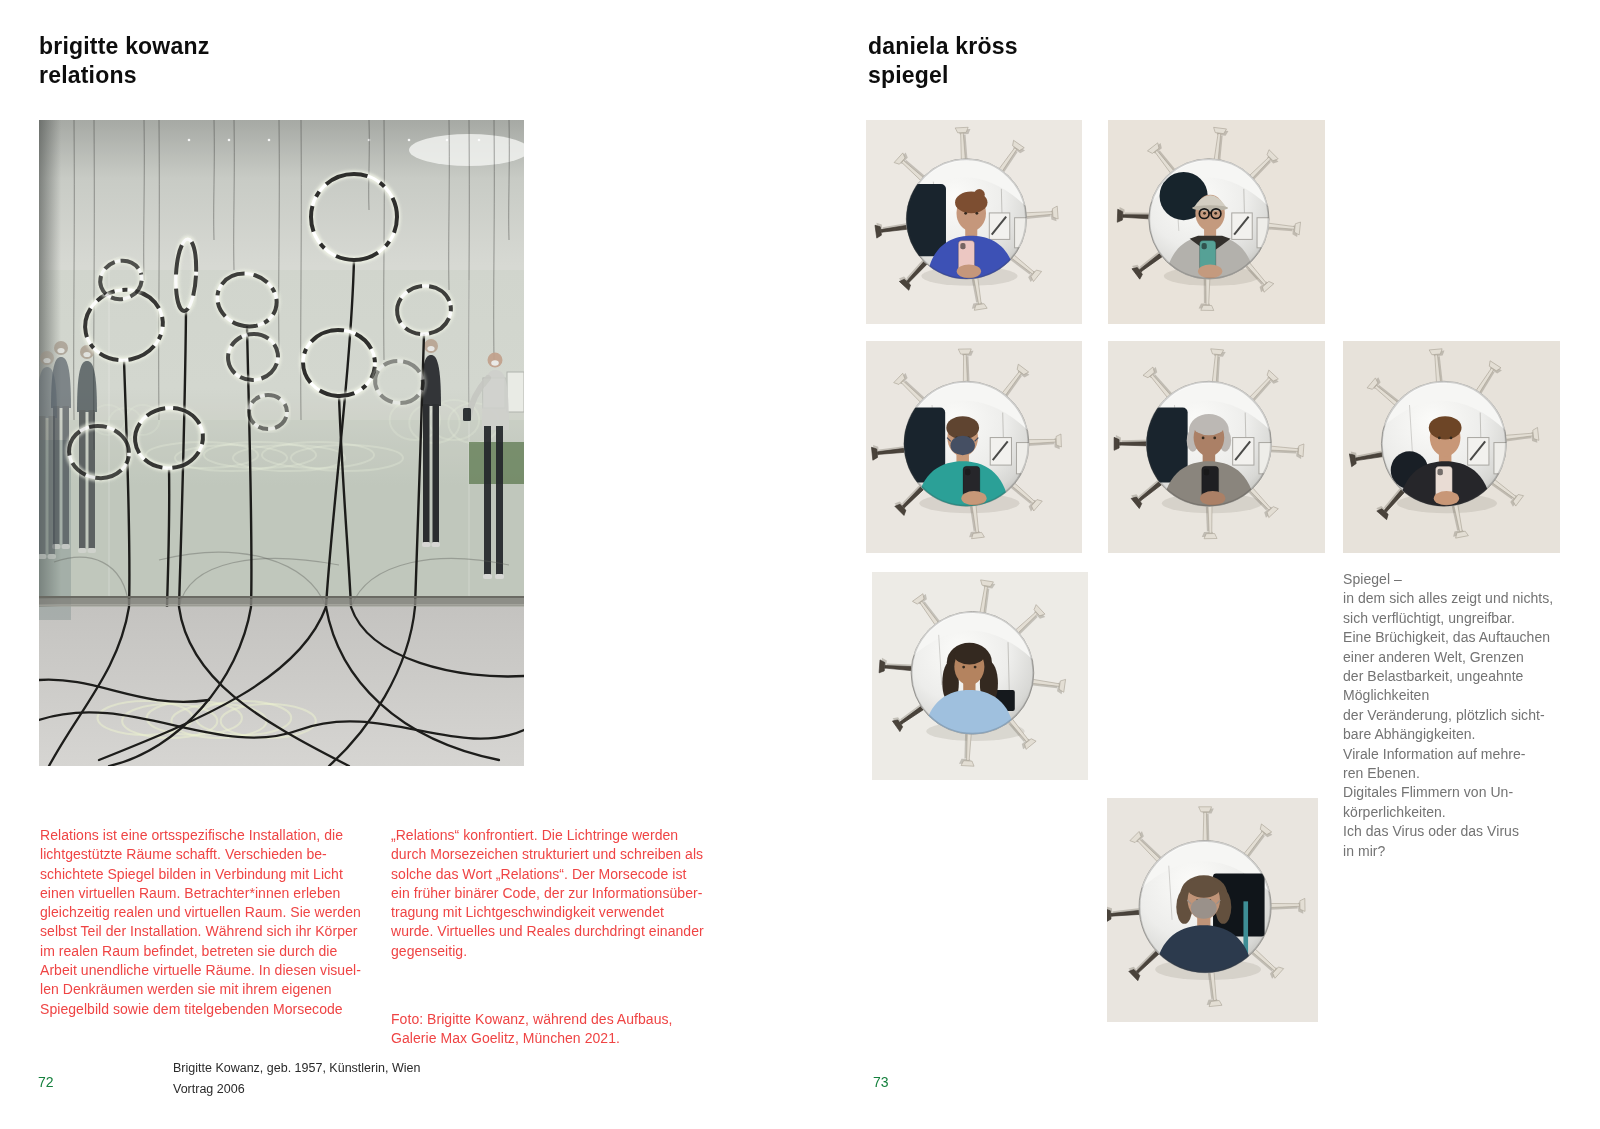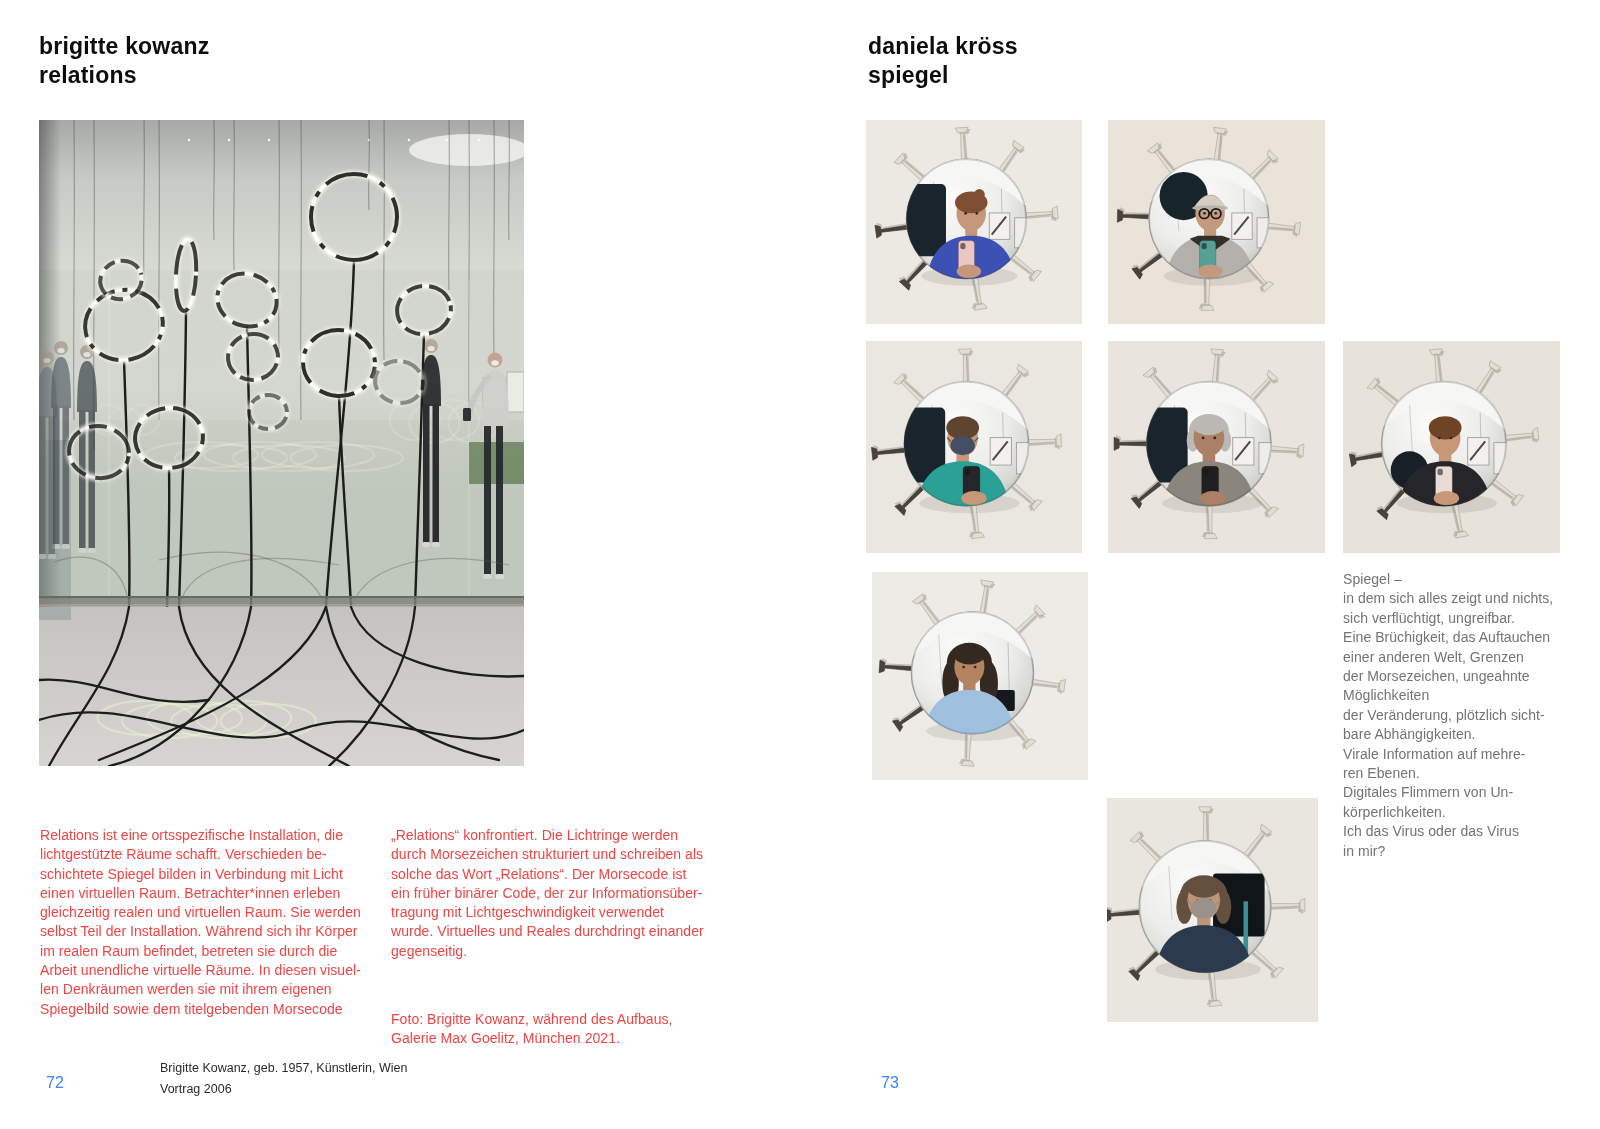--- a/index.html
+++ b/index.html
@@ -1,21 +1,21 @@
 <!DOCTYPE html>
 <html><head>
 <meta charset="utf-8">
 <style>
   html,body{margin:0;padding:0;background:#ffffff;}
   #spread{position:relative;width:1600px;height:1129px;background:#ffffff;overflow:hidden;
           font-family:"Liberation Sans",sans-serif;color:#141414;}
   .title{position:absolute;font-weight:bold;font-size:23px;line-height:29px;letter-spacing:.2px;color:#0d0d0d;}
   .bodytext{position:absolute;font-size:14px;line-height:19.3px;letter-spacing:.05px;color:#ef4444;white-space:nowrap;}
   .caption{position:absolute;font-size:14px;line-height:19.4px;letter-spacing:.05px;color:#737373;white-space:nowrap;}
-  .pagenum{position:absolute;font-size:16px;color:#3b82f6;margin-left:8px;}
+  .pagenum{position:absolute;font-size:14px;color:#15803d;}
   .credits{position:absolute;font-size:12.5px;line-height:21px;color:#2a2a2a;white-space:nowrap;}
   .photo{position:absolute;overflow:hidden;}
   .photo svg{display:block;}
 </style>
 </head>
 <body>
 
 <div id="spread">
 
   <div class="title" style="left:39px;top:32px;">
@@ -253,39 +253,39 @@
       <div>gegenseitig.</div>
     </div>
 
   <div class="bodytext" style="left:391px;top:986px;margin-top:24px;">
       <div>Foto: Brigitte Kowanz, während des Aufbaus,</div>
       <div>Galerie Max Goelitz, München 2021.</div>
     </div>
 
   <div class="pagenum" style="left:38px;top:1074px;">72</div>
 
-  <div class="credits" style="left:160px;top:1058px;">
+  <div class="credits" style="left:173px;top:1058px;">
       <div>Brigitte Kowanz, geb. 1957, Künstlerin, Wien</div>
       <div>Vortrag 2006</div>
     </div>
 
   <div class="title" style="left:868px;top:32px;">
     <div>daniela kröss</div>
     <div>spiegel</div>
   </div>
 
   <div id="mirror-grid"></div>
 
   <div class="caption" style="left:1343px;top:570px;">
       <div>Spiegel –</div>
       <div>in dem sich alles zeigt und nichts,</div>
       <div>sich verflüchtigt, ungreifbar.</div>
       <div>Eine Brüchigkeit, das Auftauchen</div>
       <div>einer anderen Welt, Grenzen</div>
-      <div>der Morsezeichen, ungeahnte</div>
+      <div>der Belastbarkeit, ungeahnte</div>
       <div>Möglichkeiten</div>
       <div>der Veränderung, plötzlich sicht-</div>
       <div>bare Abhängigkeiten.</div>
       <div>Virale Information auf mehre-</div>
       <div>ren Ebenen.</div>
       <div>Digitales Flimmern von Un-</div>
       <div>körperlichkeiten.</div>
       <div>Ich das Virus oder das Virus</div>
       <div>in mir?</div>
     </div>

